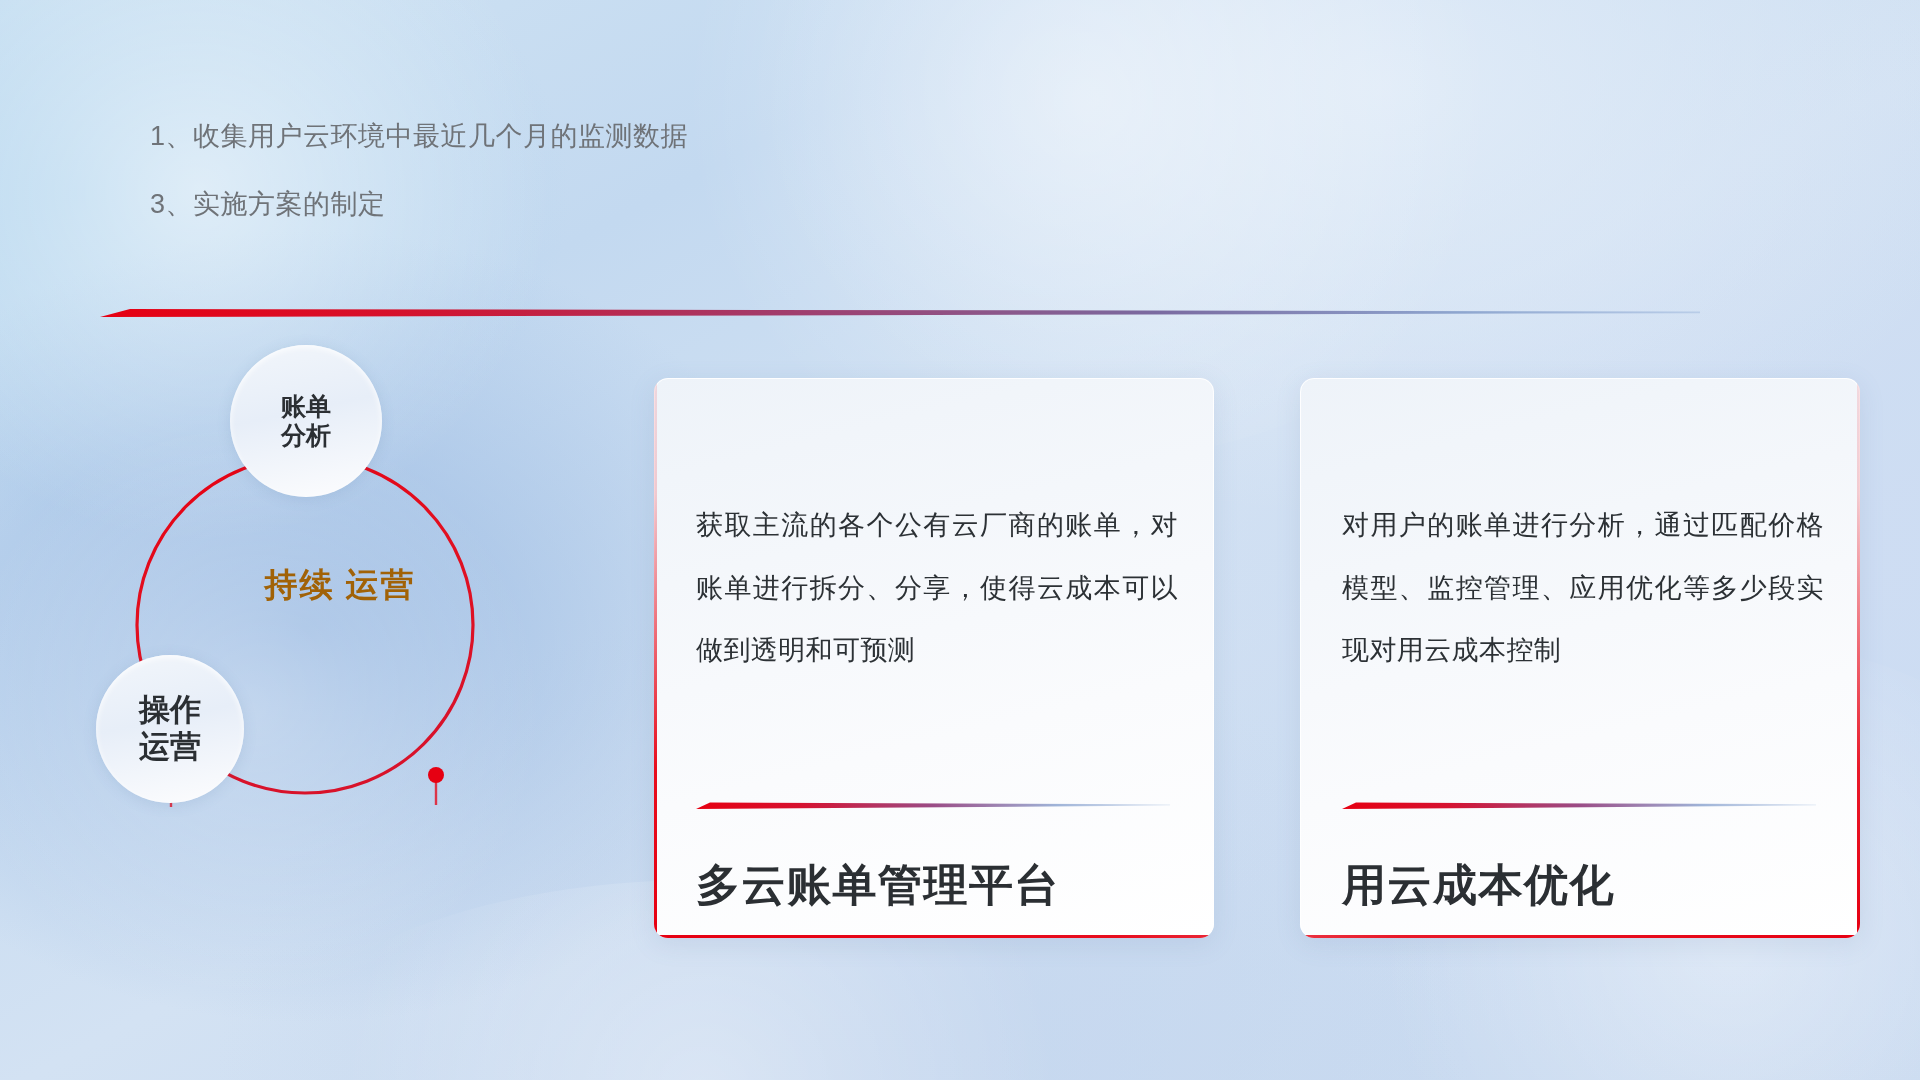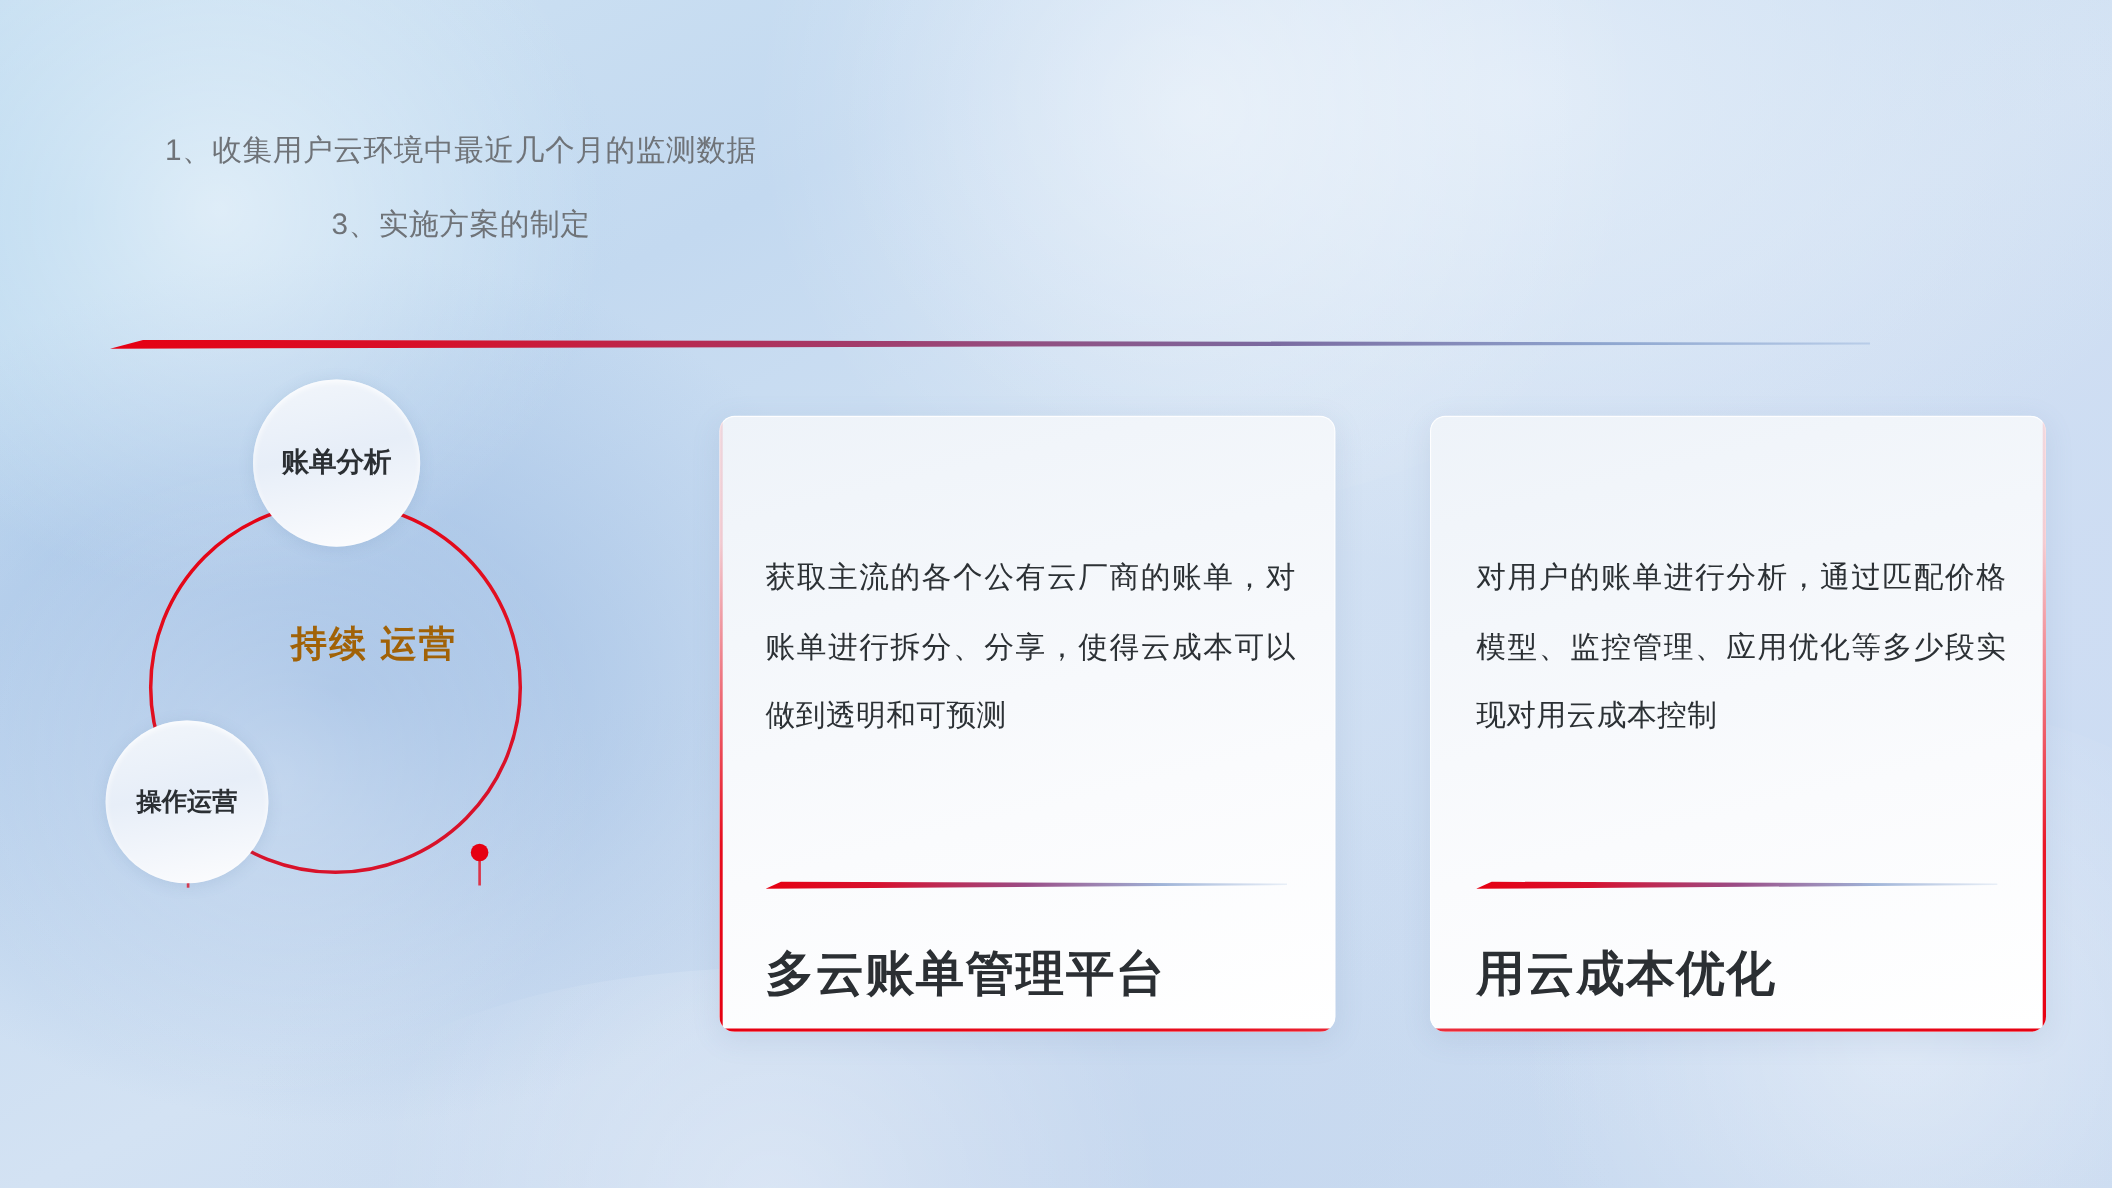--- a/index.html
+++ b/index.html
@@ -25,44 +25,44 @@
   .bloom-b { left:640px; top:-260px; width:900px; height:720px;
     background:radial-gradient(circle, rgba(255,255,255,0.45) 0%, rgba(255,255,255,0) 70%); }
   .bloom-c { left:-60px; top:430px; width:620px; height:560px;
     background:radial-gradient(circle, rgba(255,255,255,0.30) 0%, rgba(255,255,255,0) 70%); }
   .bloom-d { left:1350px; top:640px; width:760px; height:600px;
     background:radial-gradient(circle, rgba(255,255,255,0.38) 0%, rgba(255,255,255,0) 72%); }
   .bloom-e { left:250px; top:880px; width:900px; height:420px;
     background:radial-gradient(circle, rgba(255,255,255,0.34) 0%, rgba(255,255,255,0) 72%); }
 
   
-  .steps-col { position:absolute;text-align:center; }
+  .steps-col { position:absolute; }
   .steps-left  { left:150px;  top:118px; }
   .steps-right { left:1000px; top:155px; }
   .step-line {
     font-size:27px; color:#6f7378; letter-spacing:0.5px;
     margin-bottom:32px; white-space:nowrap; font-weight:400;
   }
   .steps-right .step-line { margin-bottom:30px; }
 
   
   .wedge { position:absolute; left:100px; top:305px; width:1600px; height:14px; }
 
   
   .diagram { position:absolute; left:95px; top:355px; width:520px; height:590px; }
   .ring { position:absolute; left:0; top:0; width:520px; height:590px; }
   .bubble {
     position:absolute; border-radius:50%;
     background:linear-gradient(168deg, #f2f6fb 0%, #e7eef8 44%, #fdfdfe 100%);
     box-shadow:0 2px 14px rgba(90,125,170,0.16), inset 0 2px 6px rgba(255,255,255,0.85);
-    display:flex; flex-direction:row; align-items:center; justify-content:center;
+    display:flex; flex-direction:column; align-items:center; justify-content:center;
     color:#2b2f33; font-weight:700; line-height:1.18; text-align:center;
   }
   .bubble-top { left:135px; top:-10px; width:152px; height:152px; font-size:25px; }
-  .bubble-bl  { left:1px;   top:300px; width:148px; height:148px; font-size:23px; }
+  .bubble-bl  { left:1px;   top:300px; width:148px; height:148px; font-size:31px; }
   .bubble-br  { left:264px; top:298px; width:148px; height:148px; font-size:23px; }
   .bubble span { display:block; }
   .center-label {
     position:absolute; left:160px; top:210px; width:170px;
     text-align:center; color:#a16207; font-weight:700;
     font-size:33px; line-height:1.22; letter-spacing:2px;
   }
 
   
   .card {

